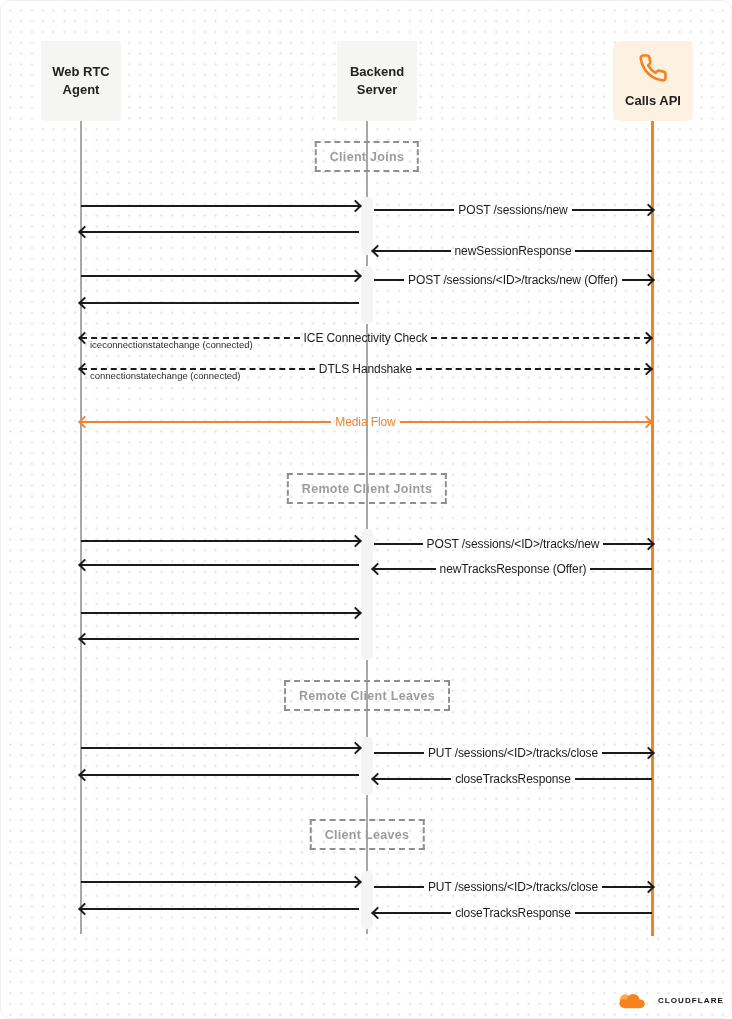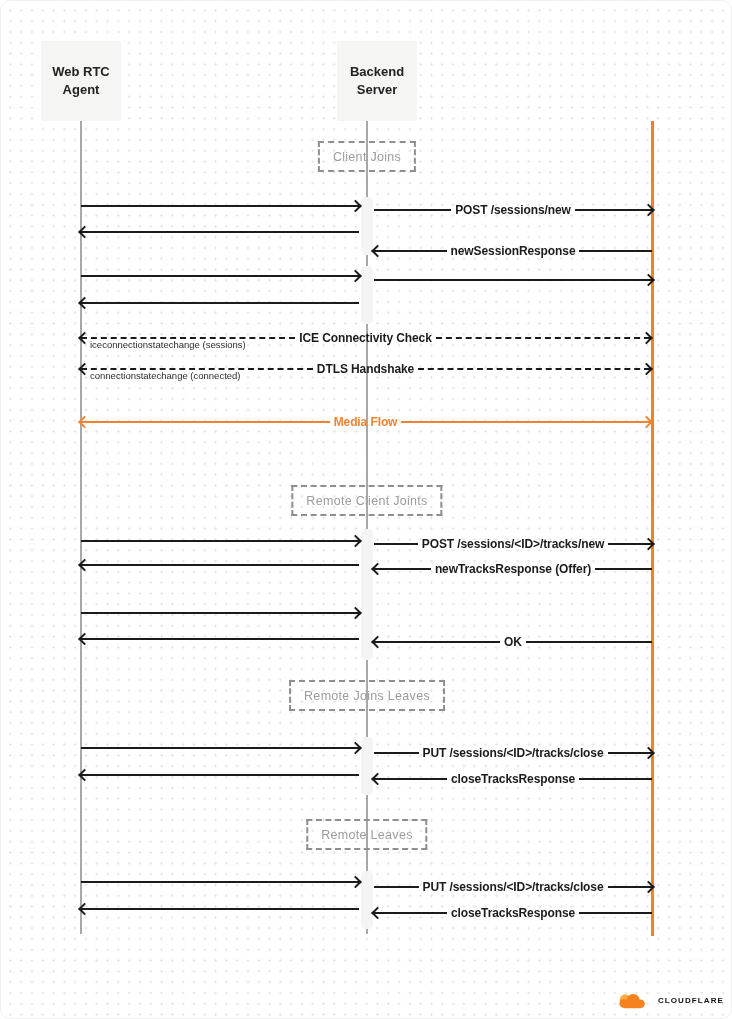--- a/index.html
+++ b/index.html
@@ -67,21 +67,21 @@
   }
 
   
   .phase {
     position: absolute;
     left: 366px;
     transform: translateX(-50%);
     border: 2px dashed #8f8f8f;
     color: #9c9c9c;
     font-size: 12.5px;
-    font-weight: 400;
+    font-weight: 700;
     letter-spacing: 0.3px;
     padding: 7px 13px 6px;
     white-space: nowrap;
     z-index: 3;
     background: transparent;
   }
 
   
   .msg {
     position: absolute;
@@ -91,21 +91,21 @@
     height: 16px;
     color: #1b1b1b;
     z-index: 5;
     white-space: nowrap;
   }
   .msg .seg { flex: 1 1 auto; min-width: 4px; border-top: 2.4px solid currentColor; height: 0; }
   .msg.dashed .seg { border-top-style: dashed; }
   .msg .lbl {
     flex: 0 0 auto;
     font-size: 12px;
-    font-weight: 700;
+    font-weight: 400;
     padding: 0 4px;
     letter-spacing: -0.1px;
     color: currentColor;
   }
   .msg .chev {
     position: absolute;
     width: 9px; height: 9px;
     border-top: 2.4px solid currentColor;
     border-right: 2.4px solid currentColor;
     top: 50%;
@@ -164,32 +164,40 @@
   <div class="activation" style="top:528px;height:131px"></div>
   <div class="activation" style="top:736px;height:58px"></div>
   <div class="activation" style="top:870px;height:58px"></div>
 
   <div class="actor" style="left:40px">
     <span>Web RTC Agent</span>
   </div>
   <div class="actor" style="left:336px">
     <span>Backend Server</span>
   </div>
+  <div class="actor calls" style="left:612px">
+    <span class="phone-wrap">
+      <svg width="30" height="30" viewBox="0 0 24 24" fill="none" stroke="#f6821f" stroke-width="2.1" stroke-linecap="round" stroke-linejoin="round">
+        <path d="M22 16.92v3a2 2 0 0 1-2.18 2 19.79 19.79 0 0 1-8.63-3.07 19.5 19.5 0 0 1-6-6 19.79 19.79 0 0 1-3.07-8.67A2 2 0 0 1 4.11 2h3a2 2 0 0 1 2 1.72 12.84 12.84 0 0 0 .7 2.81 2 2 0 0 1-.45 2.11L8.09 9.91a16 16 0 0 0 6 6l1.27-1.27a2 2 0 0 1 2.11-.45 12.84 12.84 0 0 0 2.81.7A2 2 0 0 1 22 16.92z"></path>
+      </svg>
+    </span>
+    <span>Calls API</span>
+  </div>
 
   <div class="phase" style="top:140px">
     <span>Client Joins</span>
   </div>
-  <div class="phase" style="top:484px">
+  <div class="phase" style="top:472px">
     <span>Remote Client Joints</span>
   </div>
   <div class="phase" style="top:679px">
-    <span>Remote Joins Leaves</span>
+    <span>Remote Client Leaves</span>
   </div>
   <div class="phase" style="top:818px">
-    <span>Remote Leaves</span>
+    <span>Client Leaves</span>
   </div>
 
   <div class="msg" style="left:80px;top:205px;width:278px">
     <span class="seg"></span>
       <span class="chev r"></span>
   </div>
   <div class="msg" style="left:373px;top:209px;width:278px">
     <span class="seg"></span>
       <span class="lbl">POST /sessions/new</span>
       <span class="seg"></span>
@@ -205,35 +213,36 @@
     <span class="seg"></span>
       <span class="chev l"></span>
   </div>
 
   <div class="msg" style="left:80px;top:275px;width:278px">
     <span class="seg"></span>
       <span class="chev r"></span>
   </div>
   <div class="msg" style="left:373px;top:279px;width:278px">
     <span class="seg"></span>
+      <span class="lbl">POST /sessions/&lt;ID&gt;/tracks/new (Offer)</span>
       <span class="seg"></span>
     <span class="chev r"></span>
   </div>
   <div class="msg" style="left:80px;top:302px;width:278px">
     <span class="seg"></span>
       <span class="chev l"></span>
   </div>
 
   <div class="msg dashed" style="left:80px;top:337px;width:569px">
     <span class="seg"></span>
       <span class="lbl">ICE Connectivity Check</span>
       <span class="seg"></span>
     <span class="chev l"></span>
     <span class="chev r"></span>
-    <span class="sublbl">iceconnectionstatechange (sessions)</span>
+    <span class="sublbl">iceconnectionstatechange (connected)</span>
   </div>
   <div class="msg dashed" style="left:80px;top:368px;width:569px">
     <span class="seg"></span>
       <span class="lbl">DTLS Handshake</span>
       <span class="seg"></span>
     <span class="chev l"></span>
     <span class="chev r"></span>
     <span class="sublbl">connectionstatechange (connected)</span>
   </div>
 
@@ -262,26 +271,20 @@
     <span class="chev l"></span>
   </div>
   <div class="msg" style="left:80px;top:564px;width:278px">
     <span class="seg"></span>
       <span class="chev l"></span>
   </div>
 
   <div class="msg" style="left:80px;top:612px;width:278px">
     <span class="seg"></span>
       <span class="chev r"></span>
-  </div>
-  <div class="msg" style="left:373px;top:641px;width:278px">
-    <span class="seg"></span>
-      <span class="lbl">OK</span>
-      <span class="seg"></span>
-    <span class="chev l"></span>
   </div>
   <div class="msg" style="left:80px;top:638px;width:278px">
     <span class="seg"></span>
       <span class="chev l"></span>
   </div>
 
   <div class="msg" style="left:80px;top:747px;width:278px">
     <span class="seg"></span>
       <span class="chev r"></span>
   </div>

